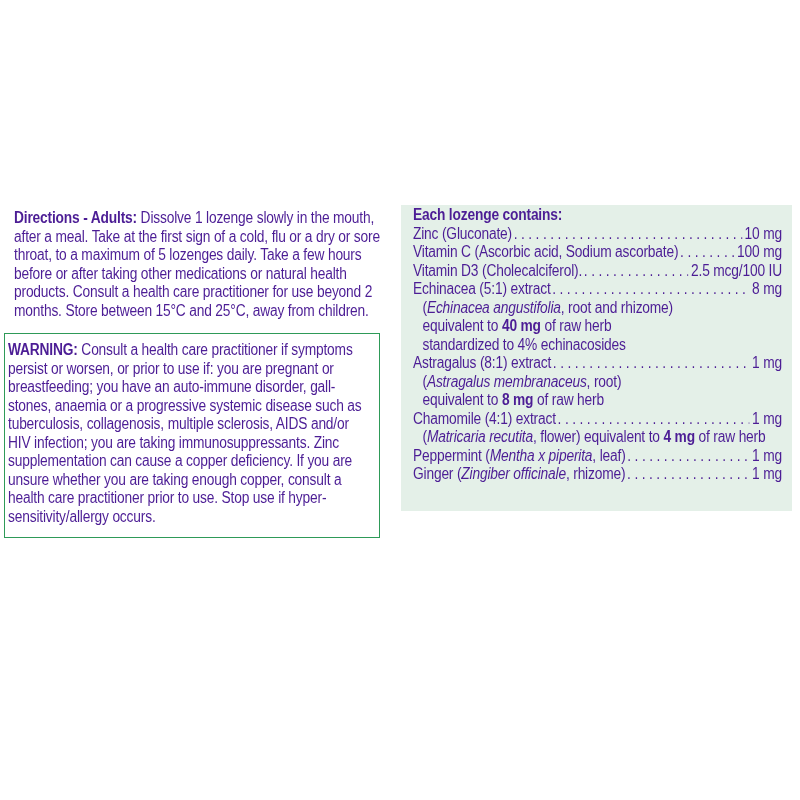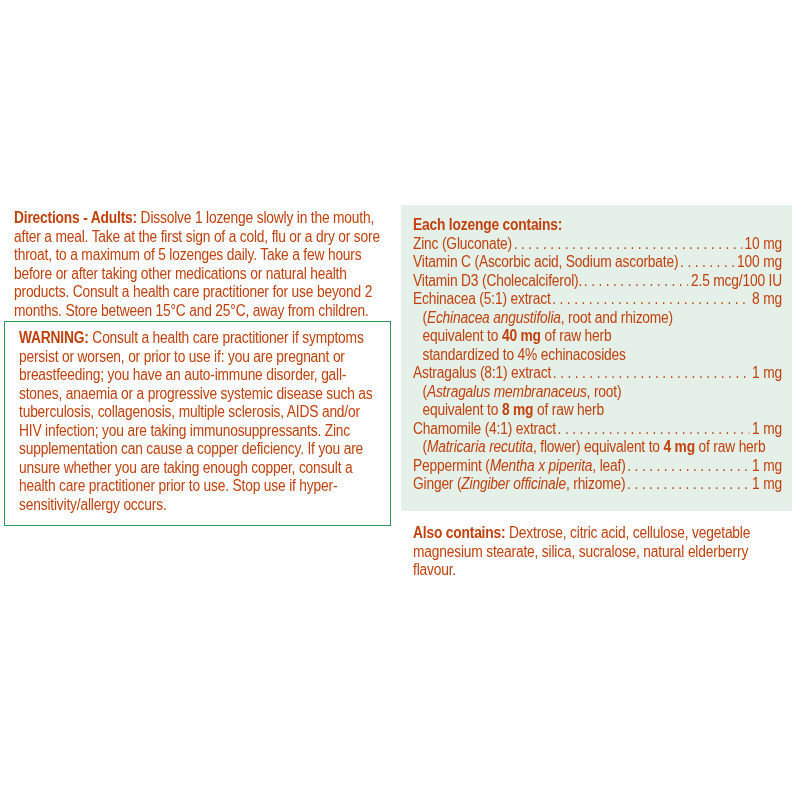--- a/index.html
+++ b/index.html
@@ -5,21 +5,21 @@
   html, body {
     margin: 0; padding: 0;
     width: 800px; height: 800px;
     background: #ffffff;
     font-family: "Liberation Sans", sans-serif;
   }
   .sheet {
     position: relative;
     width: 800px; height: 692px;
     overflow: hidden;
-    color: #c2410c;
+    color: #4c1d95;
   }
   
   .condense {
     transform: scaleX(0.86);
     transform-origin: 0 0;
     font-size: 16px;
     line-height: 18.5px;
     letter-spacing: -0.2px;
   }
   .para { margin: 0; }
@@ -29,42 +29,42 @@
   
   .left-col {
     position: absolute;
     left: 4px; top: 209px;
     width: 385px;
   }
   .directions-wrap { margin-left: 10px; }
   .directions-wrap .condense { width: 437px; }
 
   .warning-box {
-    margin-top: 1px;
+    margin-top: 13px;
     border: 1.5px solid #2e9a58;
-    padding: 7px 9px 11px 14px;
+    padding: 7px 9px 11px 3px;
     width: 362px;
   }
   .warning-box .condense { width: 422px; }
 
   .no-wrap { margin-top: 16px; margin-left: 10px; }
   .no-wrap .condense { width: 437px; }
 
   
   .right-col {
     position: absolute;
     left: 401px; top: 205px;
     width: 391px;
   }
   .panel {
     background: #e4f0e8;
     box-sizing: border-box;
     width: 391px;
     min-height: 306px;
-    padding: 11px 10px 14px 12px;
+    padding: 1px 10px 14px 12px;
   }
   .panel .condense { width: 429px; }
   .panel-heading { font-weight: bold; margin: 0; }
   .prow {
     display: flex;
     align-items: baseline;
   }
   .prow .plabel { white-space: nowrap; }
   .prow.detail { display: block; padding-left: 11px; white-space: nowrap; }
   .leader {
@@ -153,21 +153,16 @@
             </div>
             <div class="prow ingredient">
               <span class="plabel"><span>Ginger (</span><span class="it">Zingiber officinale</span><span>, rhizome)</span></span>
               <span class="leader"></span>
               <span class="amount">1 mg</span>
             </div>
           </div>
       </div>
     </div>
 
-    <div class="also-wrap">
-      <p class="para condense">
-        <strong>Also contains:</strong><span> Dextrose, citric acid, cellulose, vegetable magnesium stearate, silica, sucralose, natural elderberry flavour.</span>
-      </p>
-    </div>
 
   </section>
 
 </div>
 
 </body></html>

